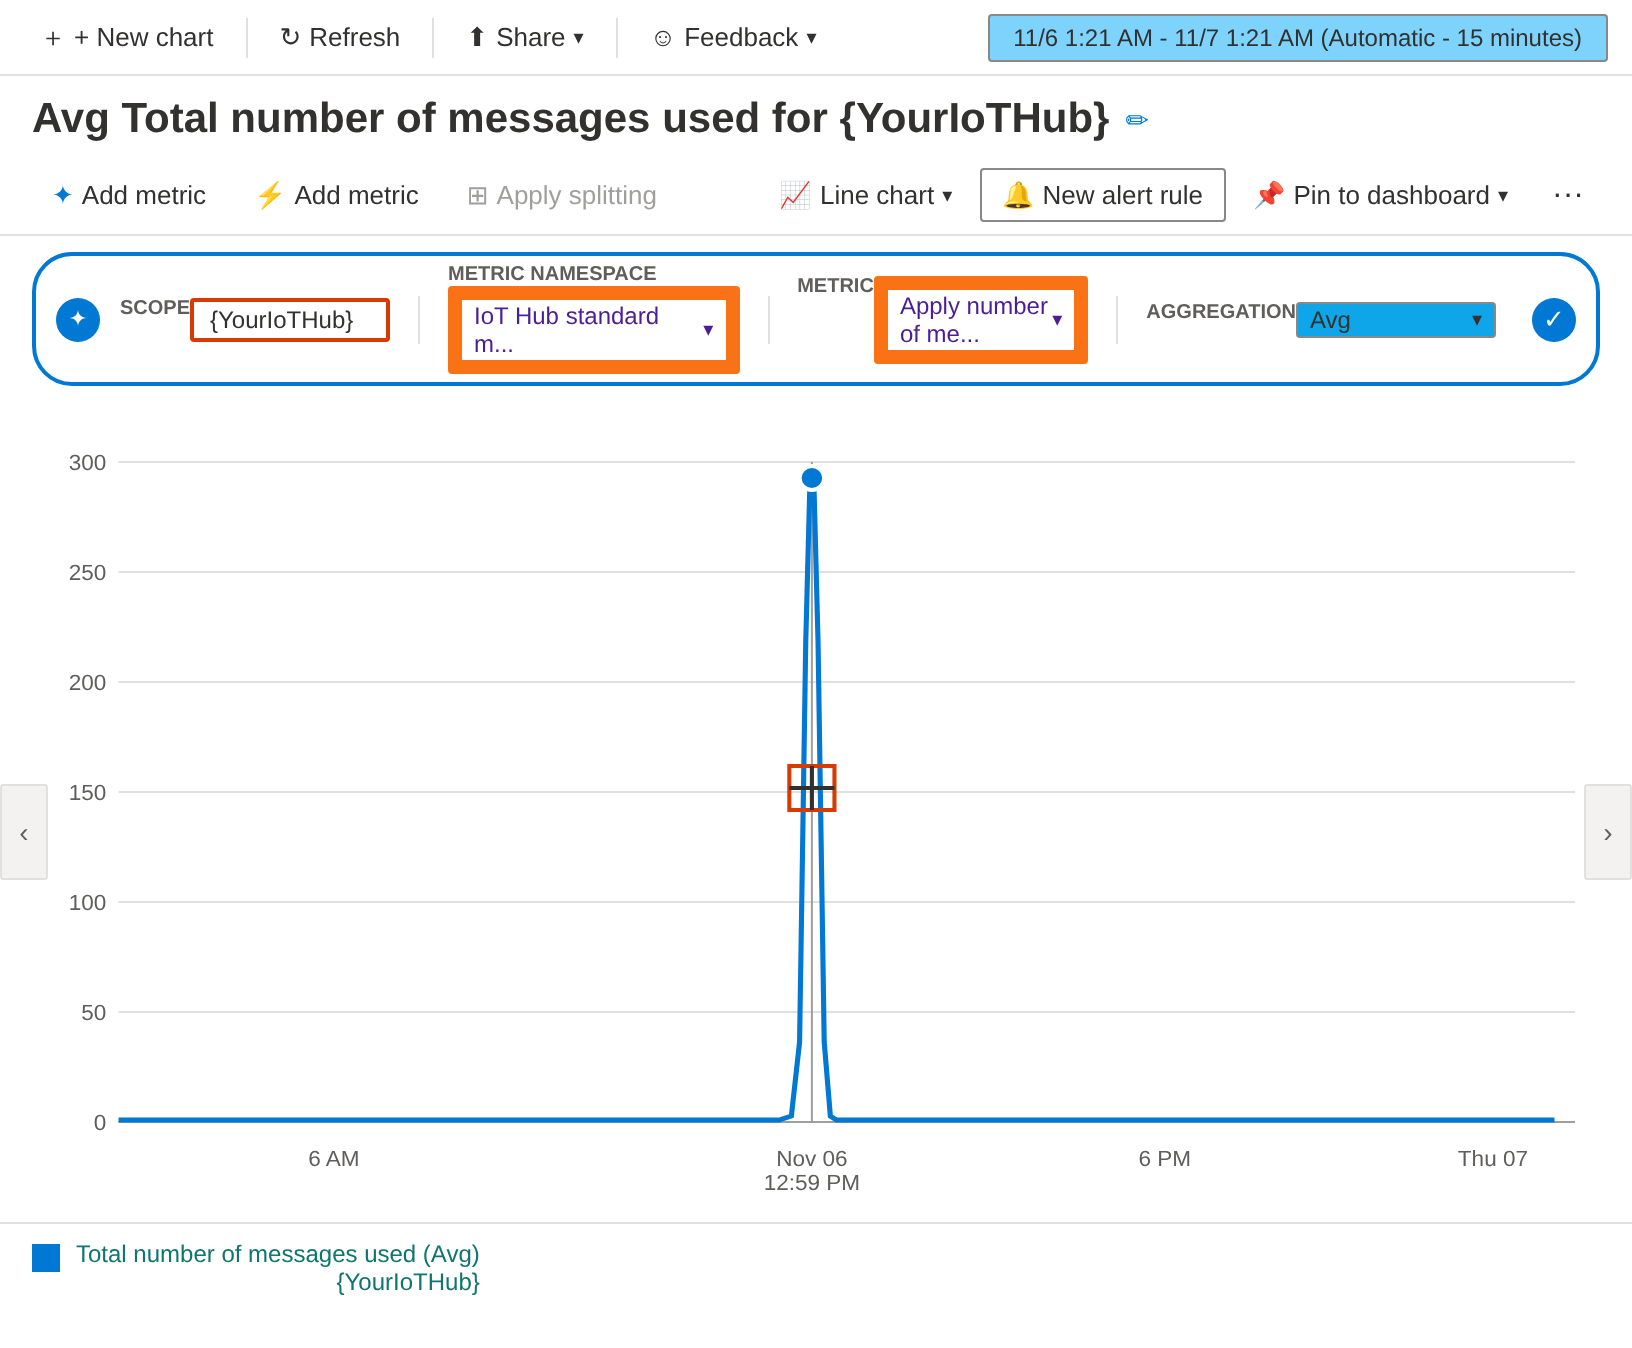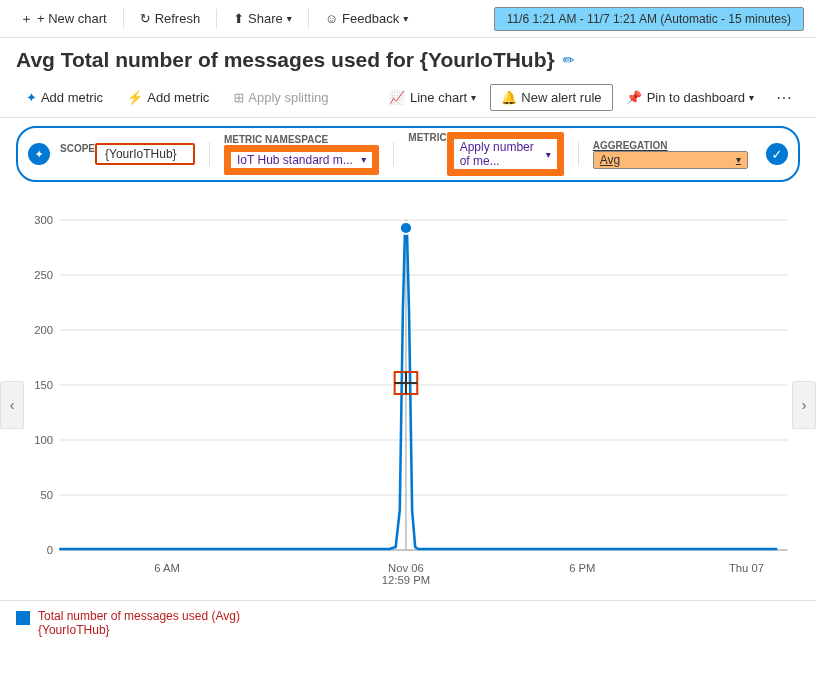--- a/index.html
+++ b/index.html
@@ -71,40 +71,40 @@
       min-width: 100px; background: #fff; font-size: 12px; color: #323130;
     }
     .metric-separator { width: 1px; height: 24px; background: #e0e0e0; margin: 0 4px; }
     .metric-field-value {
       border: 7px solid #f97316; border-radius: 2px; padding: 1px 6px;
       font-size: 12px; color: #4c1d95; background: #fff; min-width: 100px;
       display: flex; align-items: center; justify-content: space-between;
     }
     .metric-field-value-agg {
       border: 1px solid #8a8886; border-radius: 2px; padding: 1px 6px;
-      font-size: 12px; color: #323130; background: #fdba74; min-width: 100px;
+      font-size: 12px; color: #323130; background: #0ea5e9; min-width: 100px;
       display: flex; align-items: center; justify-content: space-between;
     }
     .check-circle {
       width: 22px; height: 22px; border-radius: 50%; background: #0078d4;
       display: flex; align-items: center; justify-content: center; color: #fff;
       font-size: 13px; flex-shrink: 0; margin-left: 8px;
     }
     .chart-wrapper {
       position: relative; width: 100%; height: 390px; margin-top: 20px;
     }
     svg.chart { width: 100%; height: 100%; }
 
     
     .legend {
       padding: 8px 16px; display: flex; align-items: flex-start; gap: 8px;
       border-top: 1px solid #e0e0e0;
     }
     .legend-color { width: 14px; height: 14px; background: #0078d4; margin-top: 2px; flex-shrink: 0; }
-    .legend-text { font-size: 12px; color: #b91c1c; }
+    .legend-text { font-size: 12px; color: #0f766e; text-align: right; }
     .legend-value { font-size: 20px; font-weight: 700; color: #323130; }
 
     
     .nav-arrow {
       position: absolute; top: 50%; transform: translateY(-50%);
       width: 24px; height: 48px; background: #f3f2f1; border: 1px solid #e0e0e0;
       display: flex; align-items: center; justify-content: center;
       cursor: pointer; font-size: 14px; color: #605e5c; border-radius: 2px;
     }
     .nav-arrow-left { left: 0; }
@@ -214,21 +214,21 @@
     <div style="display:flex; flex-direction:row; padding:0 4px; flex:1;">
       <span style="font-size:10px; color:#605e5c; font-weight:600; text-transform:uppercase;">METRIC</span>
       <div class="metric-field-value">
         <span>Apply number of me...</span>
         <span style="font-size:10px;">▾</span>
       </div>
     </div>
 
     <div class="metric-separator"></div>
 
-    <div style="display:flex; flex-direction:column; padding:0 4px; flex:1;text-decoration:underline;">
+    <div style="display:flex; flex-direction:row; padding:0 4px; flex:1;">
       <span style="font-size:10px; color:#605e5c; font-weight:600; text-transform:uppercase;">AGGREGATION</span>
       <div class="metric-field-value-agg">
         <span>Avg</span>
         <span style="font-size:10px;">▾</span>
       </div>
     </div>
 
     <div class="check-circle">✓</div>
   </div>
 </div>

